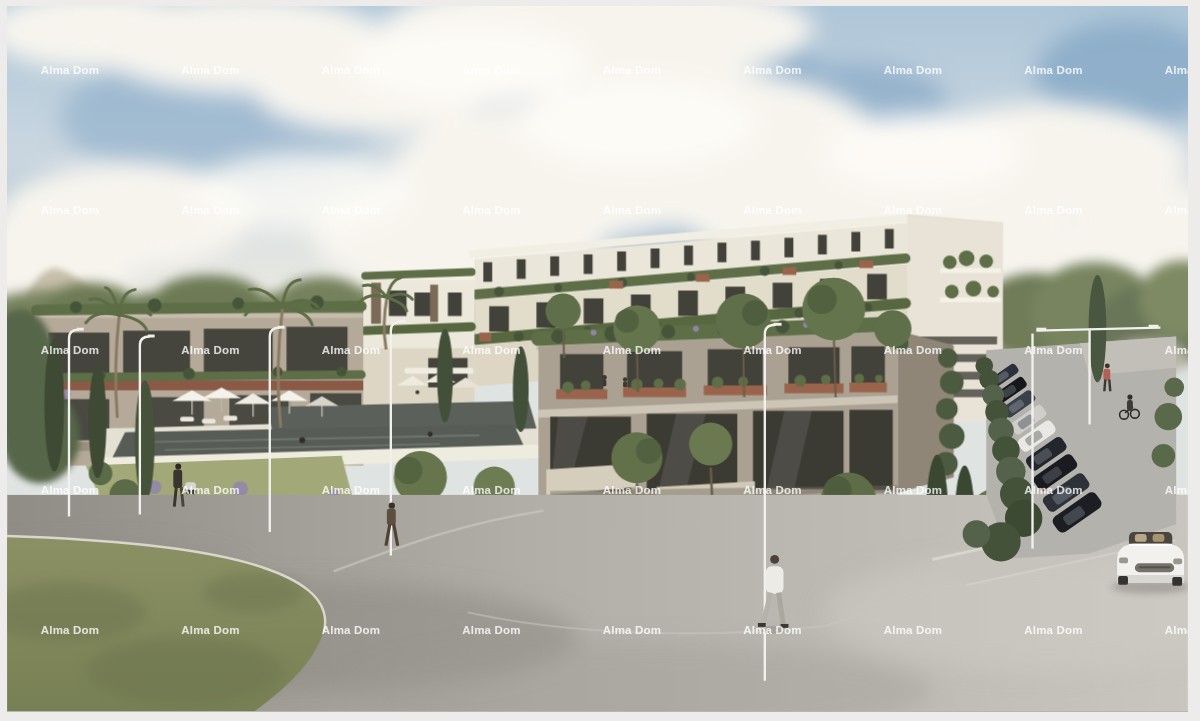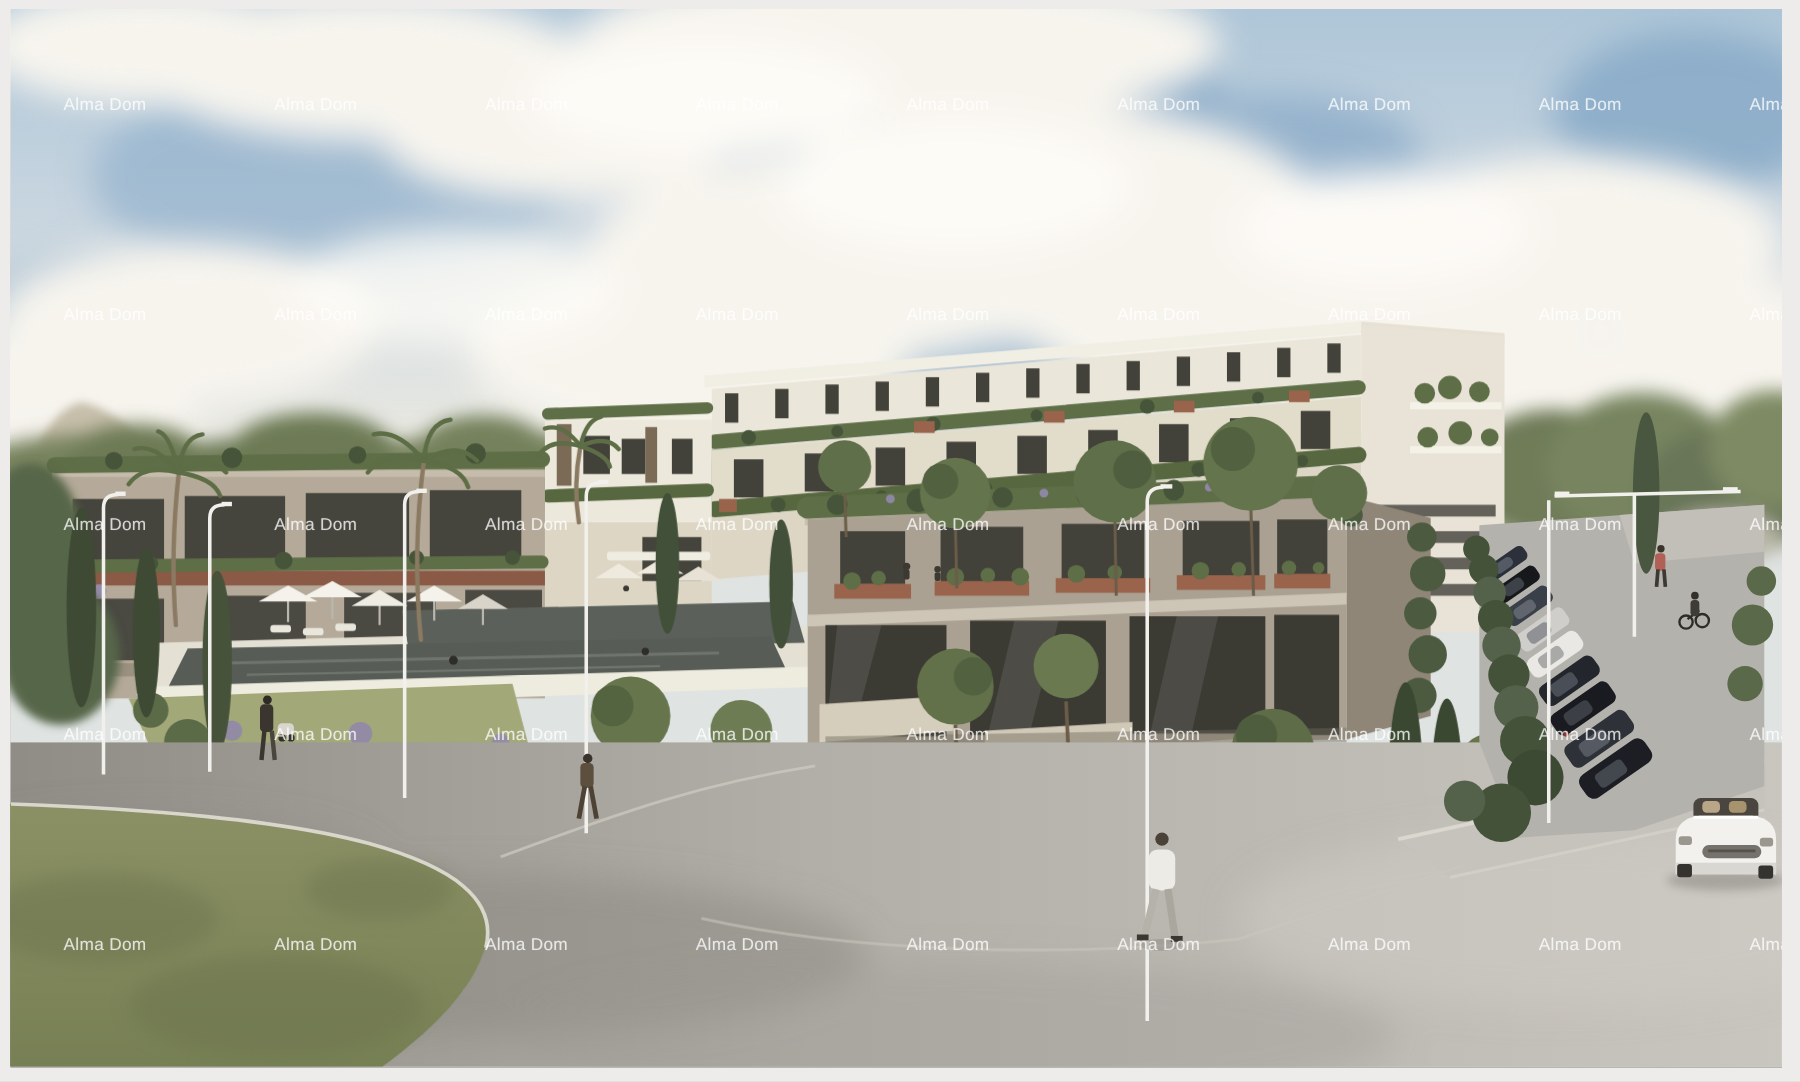--- a/index.html
+++ b/index.html
@@ -2,21 +2,21 @@
 <html style="--frame: #edecea; --sky-top: #aec6d8; --sky-mid: #c9d6e0; --horizon: #e8e8e2; --cloud: #f7f4ee; --cloud-bright: #fdfbf6; --blue-patch: #85a7c6; --treeline: #77825d; --facade-light: #eae6d9; --facade-cream: #e2dccb; --facade-taupe: #aaa192; --facade-taupe-dark: #8f8678; --left-facade: #b5aa99; --window-dark: #42413a; --glass-dark: #3b3a33; --plant: #5e6e47; --plant-dark: #46553a; --terracotta: #9a644c; --pool-water: #575d56; --deck: #e4e0d4; --stone: #d6cebc; --garden-grass: #9aa172; --grass: #8c9165; --road-mid: #b2afa8; --parking: #b4b2ad; --hedge: #44523a; --lamp: #f1f0ec; --car-white: #f2f1ed;"><head>
 <meta charset="utf-8">
 <style>
   html,body{margin:0;padding:0;background:#dedddb;}
   .page{position:relative;width:1200px;height:721px;background:var(--frame,#edecea);overflow:hidden;
         font-family:"Liberation Sans",sans-serif;}
   .photo{position:absolute;left:7px;top:6px;width:1181px;height:705px;overflow:hidden;background:#dfe3e2;
          box-shadow:0 1px 0 rgba(80,80,75,.35);}
   .photo svg{position:absolute;left:0;top:0;width:100%;height:100%;display:block;}
   .wm-layer{position:absolute;left:0;top:0;width:100%;height:100%;pointer-events:none;}
-  .wm{position:absolute;transform:translate(-50%,-50%);font-weight:400;letter-spacing:.2px;white-space:nowrap;
+  .wm{position:absolute;transform:translate(-50%,-50%);font-weight:700;letter-spacing:.2px;white-space:nowrap;
       text-shadow:0 0 1px rgba(255,255,255,.25);}
 </style>
 </head>
 <body>
 
 <div class="page">
   <div class="photo">
 
   <svg viewBox="0 0 1200 721" preserveAspectRatio="none">
     <defs>

